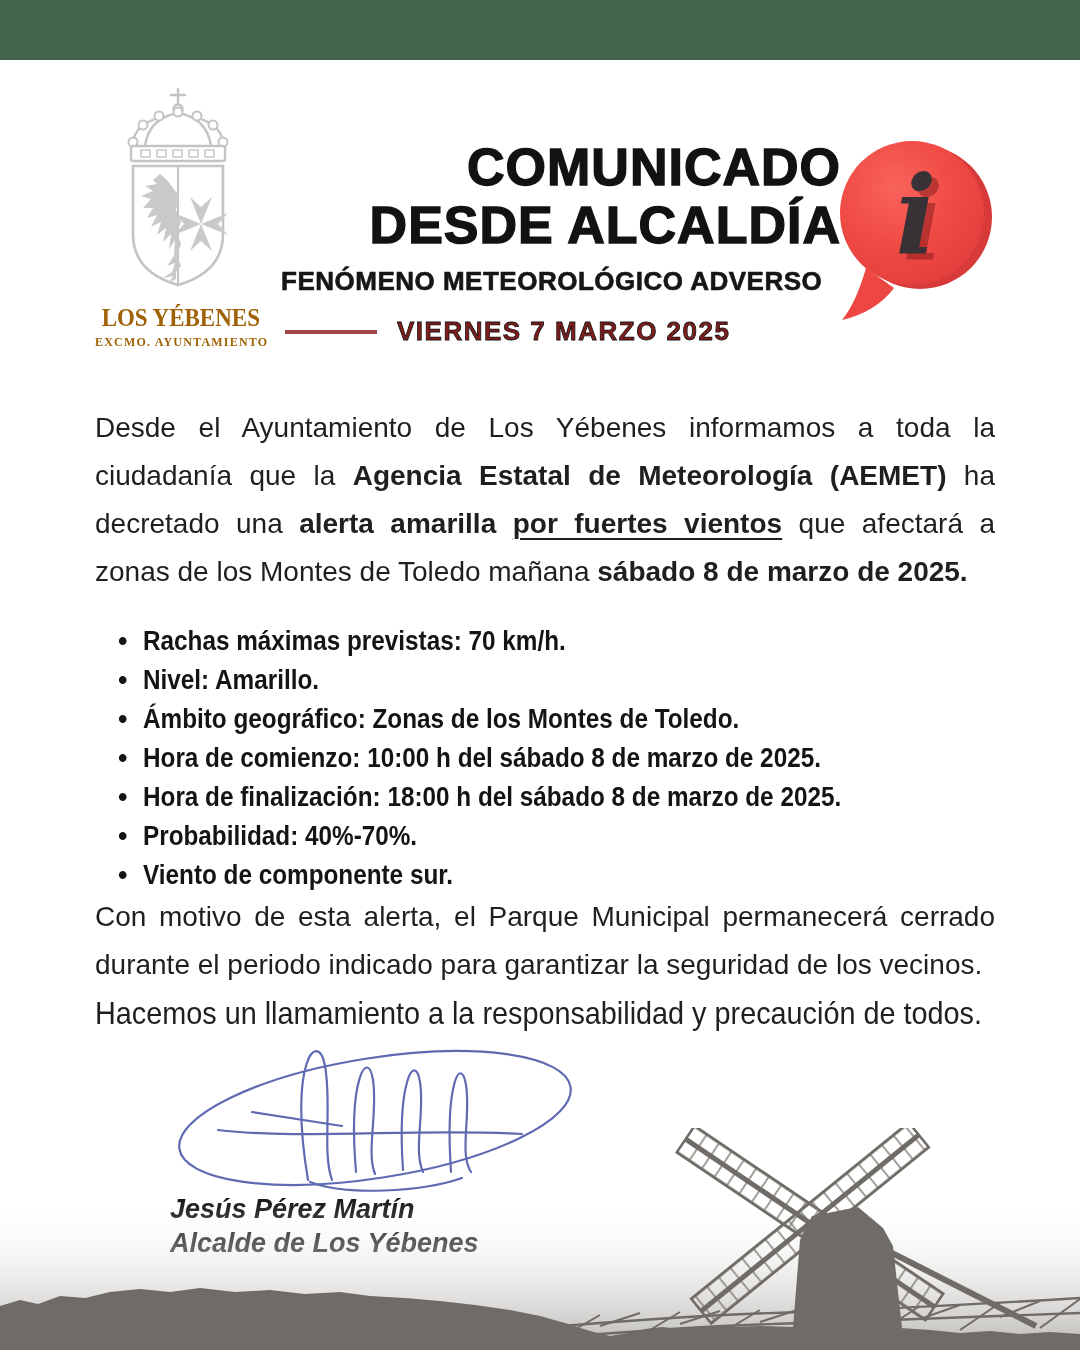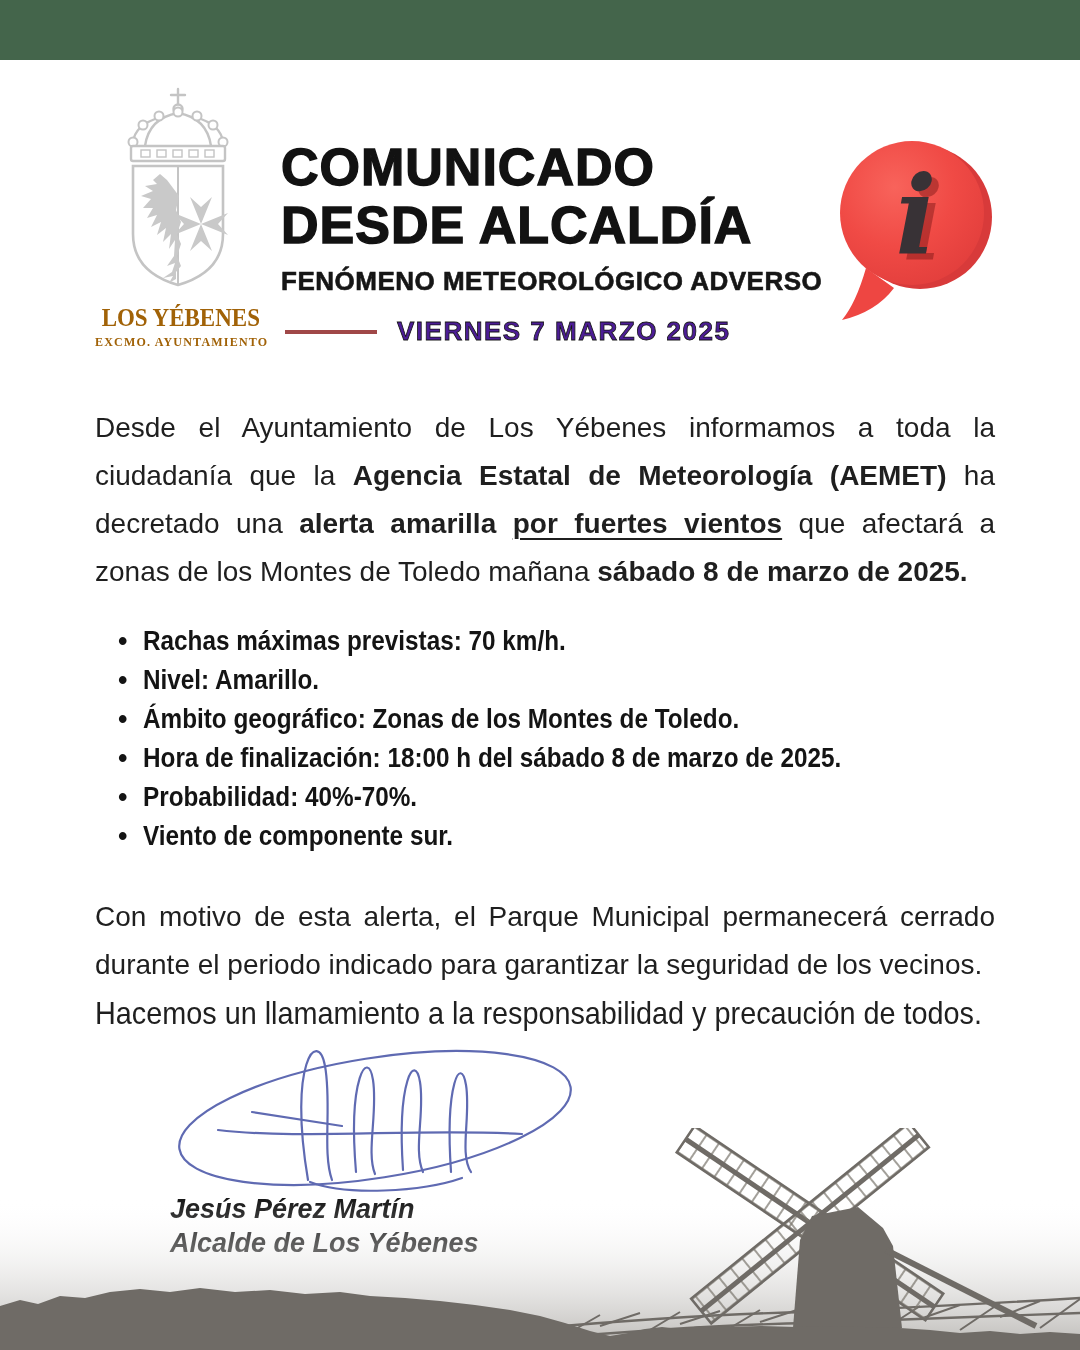--- a/index.html
+++ b/index.html
@@ -16,27 +16,27 @@
   
   .logo-block { left:95px; top:84px; width:166px; text-align:left; color:#a16207;font-family:Liberation Serif, serif; }
   .logo-name { font-size:25px; font-weight:bold; letter-spacing:0px; margin-top:4px;
                transform:scaleX(.92); transform-origin:50% 50%; white-space:nowrap; }
   .logo-sub  { font-size:12px; font-weight:bold; letter-spacing:1.2px; margin-top:3px;
                white-space:nowrap; }
 
   
   .title-block { left:281px; top:138px; width:560px; }
   .title-line { font-size:52px; line-height:58px; font-weight:bold; letter-spacing:1px;
-                color:#121212; -webkit-text-stroke:1.4px #121212; white-space:nowrap; }
+                color:#121212; -webkit-text-stroke:1.4px #121212; white-space:nowrap;text-align:right; }
   .subtitle   { margin-top:12px; font-size:26px; font-weight:bold; letter-spacing:.5px;
                 color:#161616; -webkit-text-stroke:.6px #161616; white-space:nowrap; }
 
   .date-row { left:285px; top:316px; display:flex; align-items:center; }
   .date-rule { width:92px; height:4px; background:#a04848; margin-right:20px; }
-  .date-text { font-size:26px; font-weight:bold; letter-spacing:1.5px; color:#4c1d95;
+  .date-text { font-size:26px; font-weight:bold; letter-spacing:1.5px; color:#7f1d1d;
                -webkit-text-stroke:.8px #141414; white-space:nowrap; }
 
   
   .intro    { left:95px; top:404px; width:900px; font-size:28px; line-height:48px;
               text-align:justify; }
   .b        { font-weight:bold; }
   .bu       { font-weight:bold; text-decoration:underline;
               text-decoration-thickness:2px; text-underline-offset:5px; }
 
   .bullets  { left:118px; top:622px; width:880px; list-style:none; margin:0; padding:0; }
@@ -141,20 +141,23 @@
 
   <ul class="abs bullets">
     <li>
         <span class="cond">Rachas máximas previstas: 70 km/h.</span>
       </li>
     <li>
         <span class="cond">Nivel: Amarillo.</span>
       </li>
     <li>
         <span class="cond">Ámbito geográfico: Zonas de los Montes de Toledo.</span>
+      </li>
+    <li>
+        <span class="cond">Hora de comienzo: 10:00 h del sábado 8 de marzo de 2025.</span>
       </li>
     <li>
         <span class="cond">Hora de finalización: 18:00 h del sábado 8 de marzo de 2025.</span>
       </li>
     <li>
         <span class="cond">Probabilidad: 40%-70%.</span>
       </li>
     <li>
         <span class="cond">Viento de componente sur.</span>
       </li>

